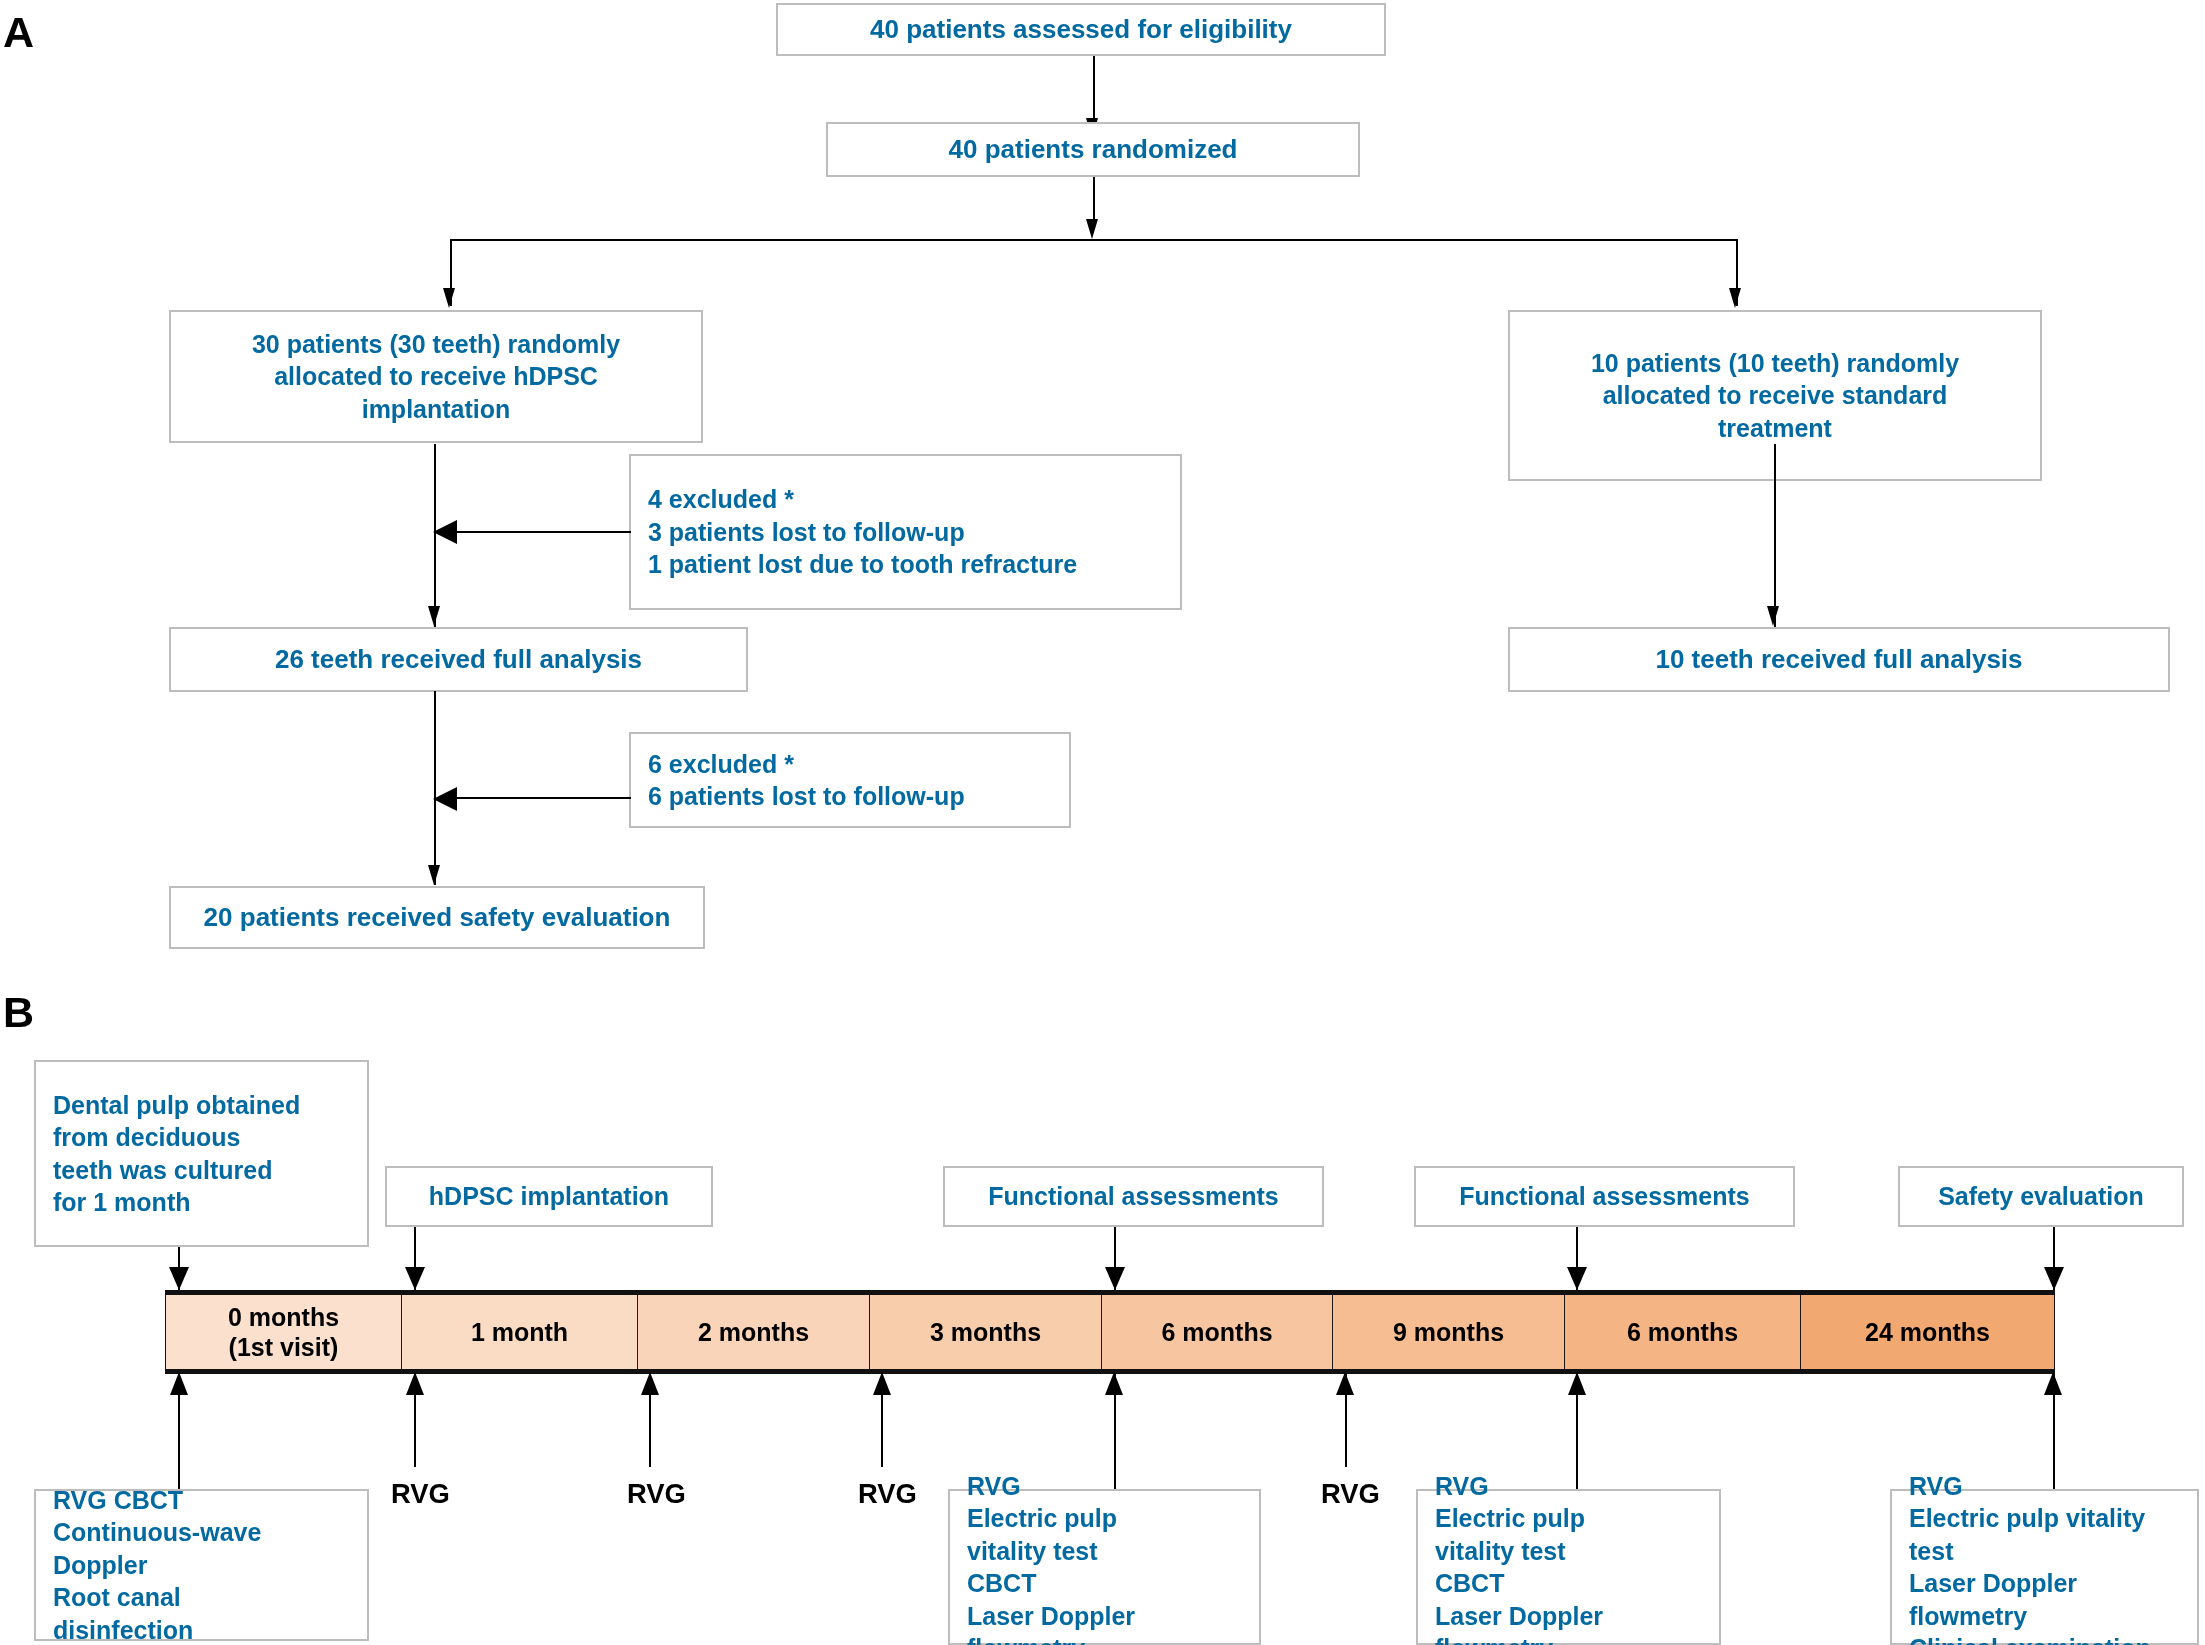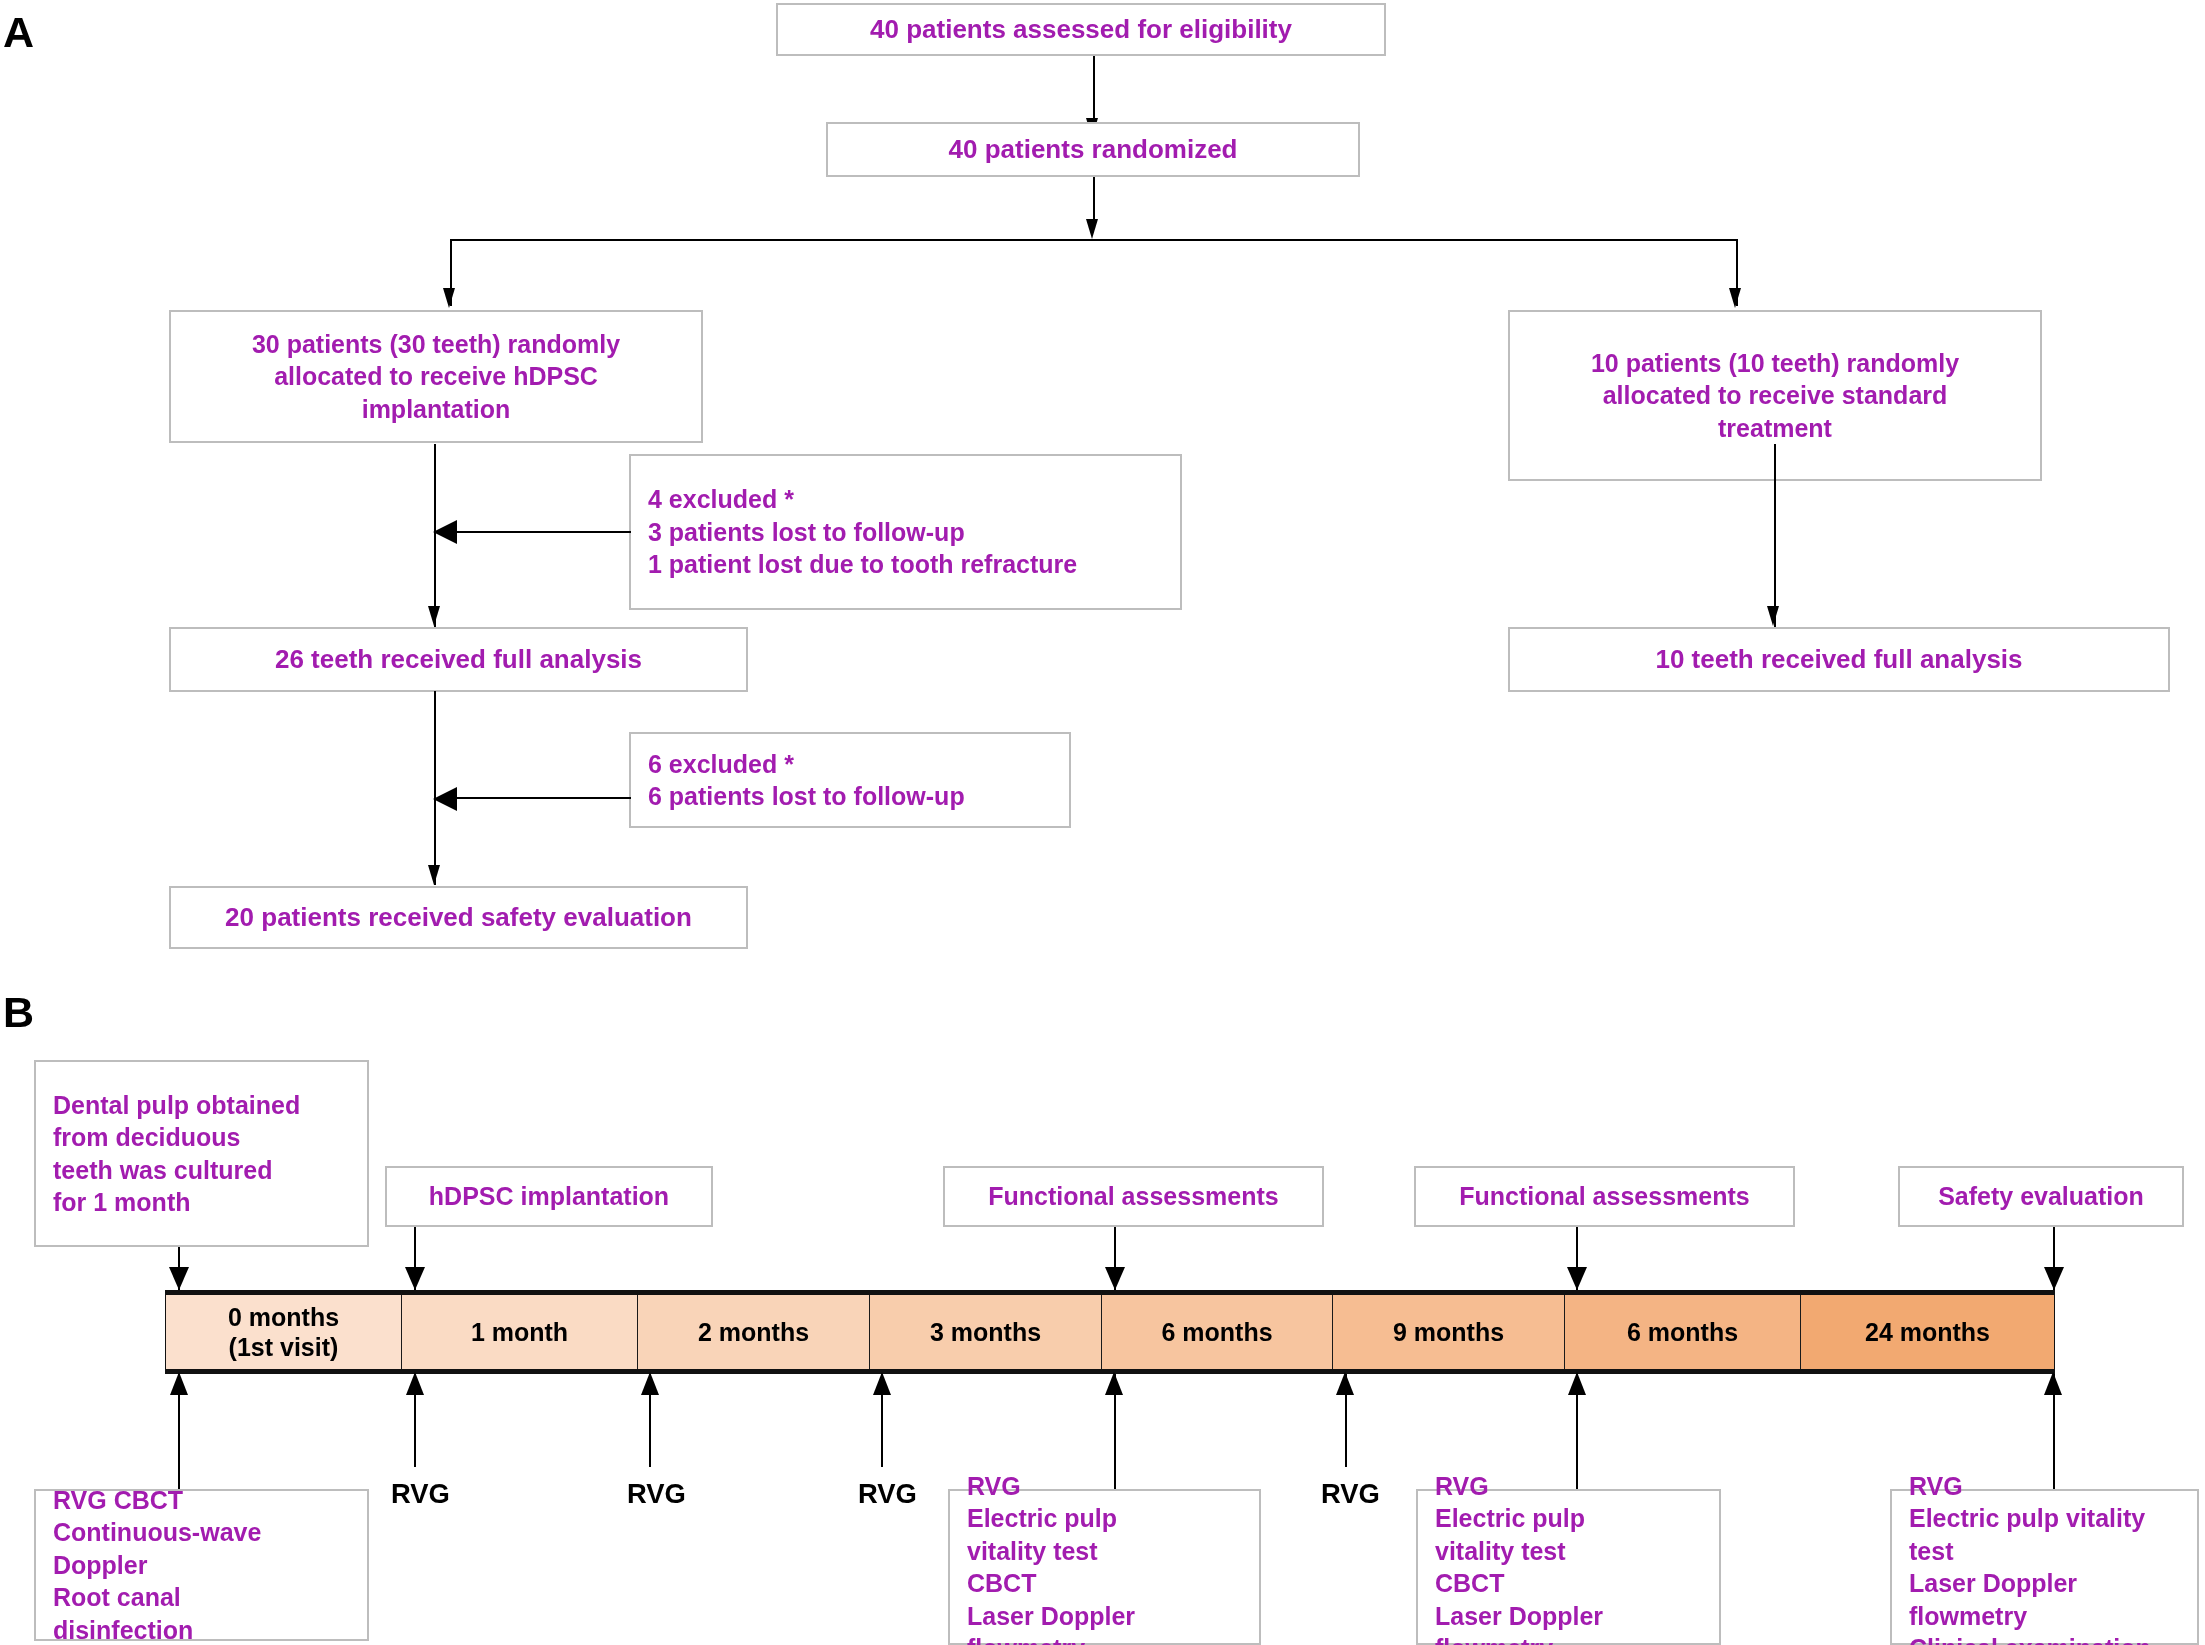--- a/index.html
+++ b/index.html
@@ -19,21 +19,21 @@
     line-height: 1;
   }
   
   .fbox {
     position: absolute;
     box-sizing: border-box;
     background: #ffffff;
     border: 2.3px solid #bdbdbd;
     display: flex;
     align-items: center;
-    color: #a21caf;
+    color: #0369a1;
     font-weight: bold;
     line-height: 1.30;
   }
   .fbox.center { justify-content: center; text-align: center; }
   .fbox.left   { justify-content: flex-start; text-align: left; }
   .fbox .inner { width: 100%; white-space: pre-line; }
   .fbox.left .inner { padding-left: 17px; }
 
   
   .vline {
@@ -163,21 +163,21 @@
 
 <div class="fbox left" style="left:629px; top:732px; width:442px; height:96px; font-size:25px;">
   <span class="inner">6 excluded *
 6 patients  lost to follow-up</span>
 </div>
 <div class="vline" style="left:434px; top:691px; height:194px;"></div>
 <div class="arrow-down slim" style="left:428px; top:865px;"></div>
 <div class="hline" style="left:457px; top:797px; width:174px;"></div>
 <div class="arrow-left" style="left:433px; top:787px;"></div>
 
-<div class="fbox center" style="left:169px; top:886px; width:579px; height:63px; font-size:26px;">
+<div class="fbox center" style="left:169px; top:886px; width:536px; height:63px; font-size:26px;">
   <span class="inner">20 patients received  safety evaluation</span>
 </div>
 
 <div class="panel-letter" style="left:3px; top:991px;">B</div>
 
 <div class="fbox left" style="left:34px; top:1060px; width:335px; height:187px; font-size:25px;">
   <span class="inner">Dental pulp obtained
 from deciduous
 teeth was cultured
 for 1 month</span>

